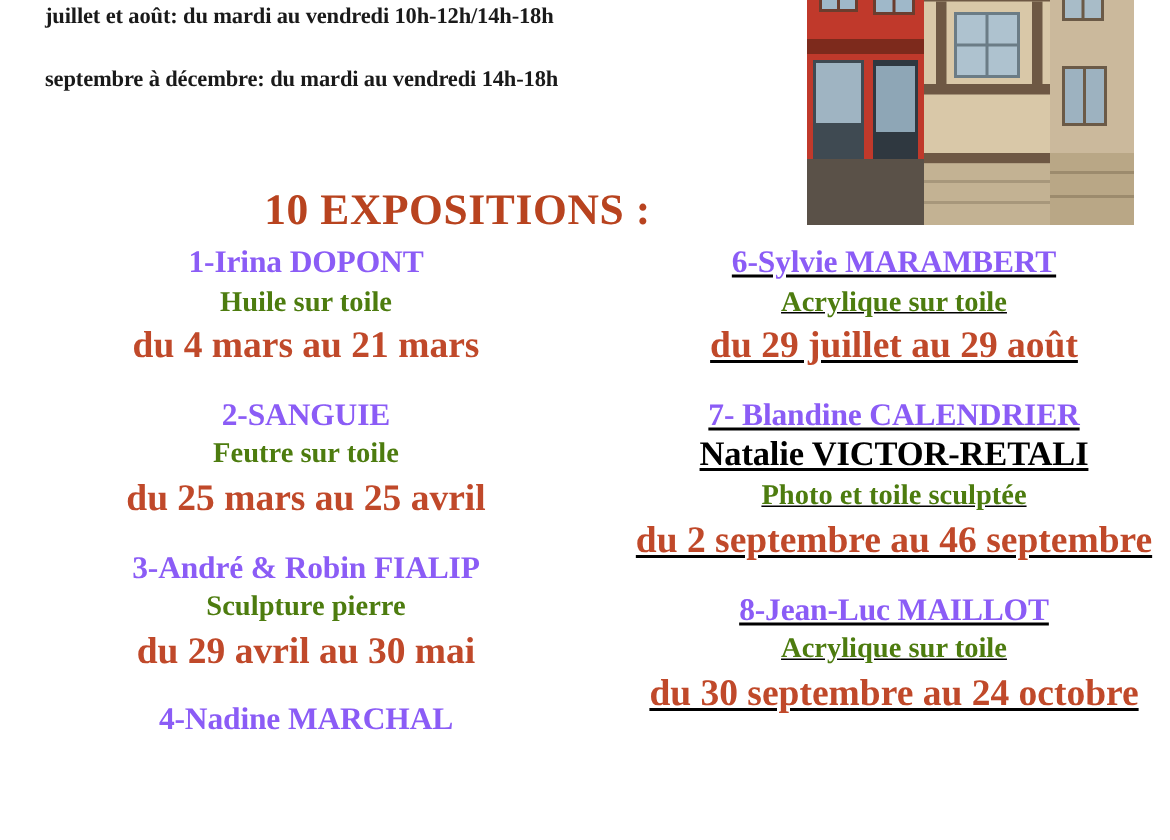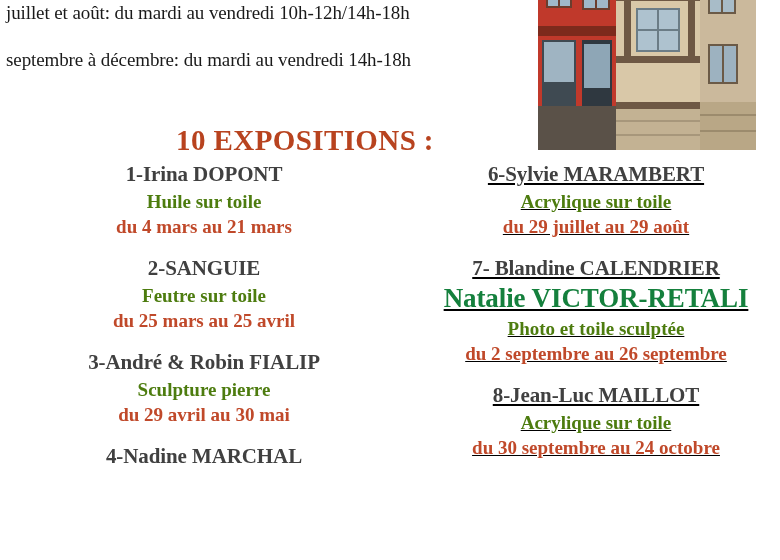--- a/index.html
+++ b/index.html
@@ -23,25 +23,25 @@
   
   .schedule {
     position: absolute;
     left: 0;
     top: 0;
     width: 540px;
     padding-top: 2px;
   }
   .schedule-line {
     font-family: "Liberation Serif", serif;
-    font-weight: normal;
-    font-size: 19px;
+    font-weight: bold;
+    font-size: 15px;
     color: #1a1a1a;
     letter-spacing: -0.1px;
-    margin-left: 6px;
+    margin-left: 30px;
     line-height: 1.2;
   }
   .schedule-line.first {
     margin-bottom: 24px;
   }
 
   
   .photo {
     position: absolute;
     right: 24px;
@@ -89,44 +89,44 @@
   }
 
   .expo {
     text-align: center;
     margin-bottom: 16px;
   }
   .expo-name {
     font-family: "Liberation Serif", serif;
     font-weight: bold;
     font-size: 21px;
-    color: #404040;
+    color: #8b5cf6;
     line-height: 1.22;
     letter-spacing: -0.1px;
   }
   .expo-name2 {
     font-family: "Liberation Serif", serif;
     font-weight: bold;
-    font-size: 27px;
-    color: #15803d;
+    font-size: 23px;
+    color: #000000;
     line-height: 1.22;
     letter-spacing: -0.1px;
   }
   .expo-medium {
     font-family: "Liberation Serif", serif;
     font-weight: bold;
     font-size: 19px;
     color: #4d7c0f;
     line-height: 1.3;
     margin-top: 2px;
   }
   .expo-dates {
     font-family: "Liberation Serif", serif;
     font-weight: bold;
-    font-size: 19px;
+    font-size: 25px;
     color: #c0492a;
     line-height: 1.3;
     margin-top: 1px;
   }
 </style>
 </head>
 <body>
 
 <div class="page">
 
@@ -234,21 +234,21 @@
       <div class="expo">
         <div class="expo-name">6-Sylvie MARAMBERT</div>
         <div class="expo-medium">Acrylique sur toile</div>
         <div class="expo-dates">du 29 juillet au 29 août</div>
       </div>
 
       <div class="expo">
         <div class="expo-name">7- Blandine CALENDRIER</div>
         <div class="expo-name2">Natalie VICTOR-RETALI</div>
         <div class="expo-medium">Photo et toile sculptée</div>
-        <div class="expo-dates">du 2 septembre au 26 septembre</div>
+        <div class="expo-dates">du 2 septembre au 46 septembre</div>
       </div>
 
       <div class="expo">
         <div class="expo-name">8-Jean-Luc MAILLOT</div>
         <div class="expo-medium">Acrylique sur toile</div>
         <div class="expo-dates">du 30 septembre au 24 octobre</div>
       </div>
 
     </div>
 

